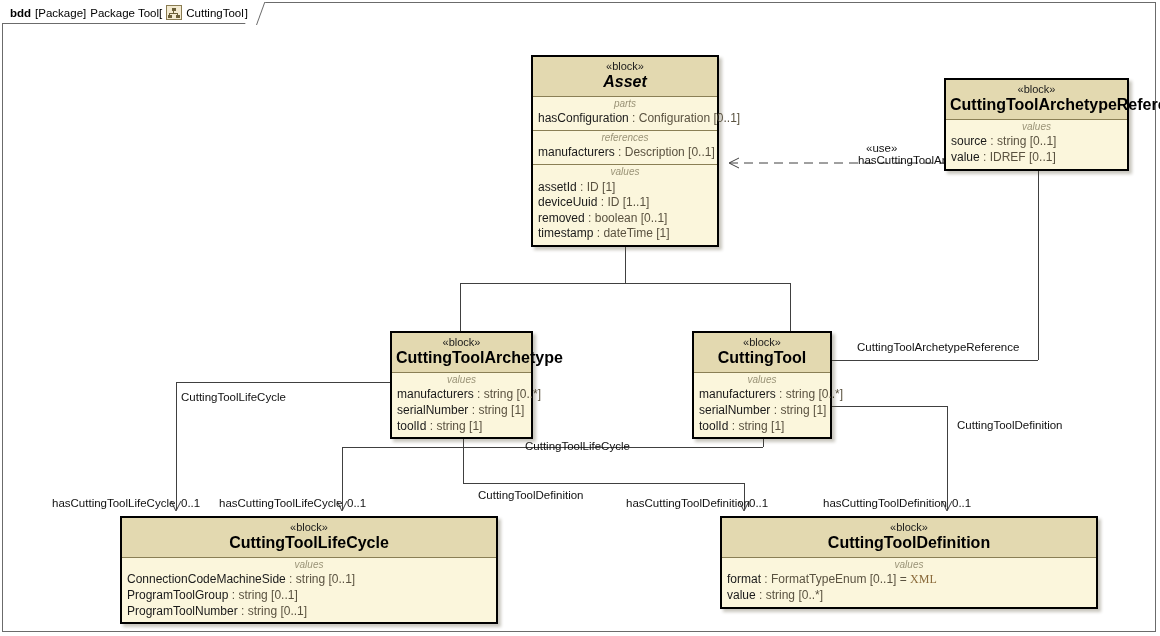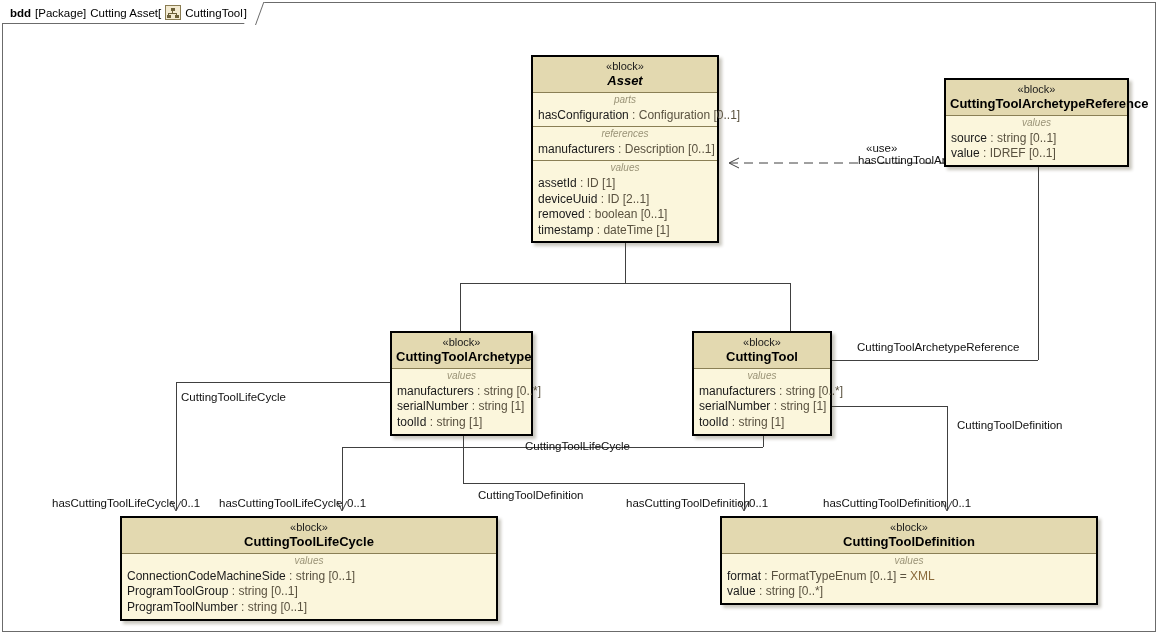--- a/index.html
+++ b/index.html
@@ -126,21 +126,21 @@
     text-align: center;
     padding: 3px 4px 4px 4px;
     line-height: 1.18;
   }
   .block .stereo {
     font-size: 11px;
     color: #1a1a1a;
   }
   .block .bname {
     font-weight: bold;
-    font-size: 13px;
+    font-size: 16px;
     color: #000000;
   }
   .block .bname.italic { font-style: italic; }
   .block .compartment {
     border-bottom: 1px solid #8a7f55;
     padding: 1px 0 3px 0;
     background: #fbf6dc;
   }
   .block .compartment:last-child { border-bottom: none; }
   .block .clabel {
@@ -153,21 +153,21 @@
   }
   .block .prop {
     padding: 0 12px 0 5px;
     line-height: 1.3;
     font-size: 12px;
     white-space: nowrap;
     color: #2a2a2a;
   }
   .block .prop .pn { color: #1a1a1a; }
   .block .prop .pt { color: #5a5240; }
-  .block .prop .pd { color: #8a6a3a; }
+  .block .prop .pd { color: #8a6a3a; font-family: Liberation Serif, serif; }
 
   
   .elabel {
     position: absolute;
     font-size: 11.5px;
     color: #111111;
     background: transparent;
     white-space: nowrap;
     z-index: 8;
     line-height: 1;
@@ -177,21 +177,21 @@
 </head>
 <body>
 
 <div id="canvas">
 
   <div id="frame"></div>
 
   <div id="title-tab">
     <span class="tab-bold">bdd</span>
     <span class="tab-pkg">[Package]</span>
-    <span class="tab-name">Cutting Asset[</span>
+    <span class="tab-name">Package Tool[</span>
     <span class="tab-icon">
       <i class="n1"></i>
         <i class="v"></i>
         <i class="h"></i>
         <i class="d1"></i>
         <i class="d2"></i>
         <i class="n2"></i>
         <i class="n3"></i>
     </span>
     <span>CuttingTool</span>
@@ -269,21 +269,21 @@
       <div class="prop">
         <span class="pn">manufacturers</span><span class="pt"> : </span><span class="pt">Description [0..1]</span>
       </div>
     </div>
     <div class="compartment">
       <div class="clabel">values</div>
       <div class="prop">
         <span class="pn">assetId</span><span class="pt"> : </span><span class="pt">ID [1]</span>
       </div>
       <div class="prop">
-        <span class="pn">deviceUuid</span><span class="pt"> : </span><span class="pt">ID [2..1]</span>
+        <span class="pn">deviceUuid</span><span class="pt"> : </span><span class="pt">ID [1..1]</span>
       </div>
       <div class="prop">
         <span class="pn">removed</span><span class="pt"> : </span><span class="pt">boolean [0..1]</span>
       </div>
       <div class="prop">
         <span class="pn">timestamp</span><span class="pt"> : </span><span class="pt">dateTime [1]</span>
       </div>
     </div>
   </div>
 

